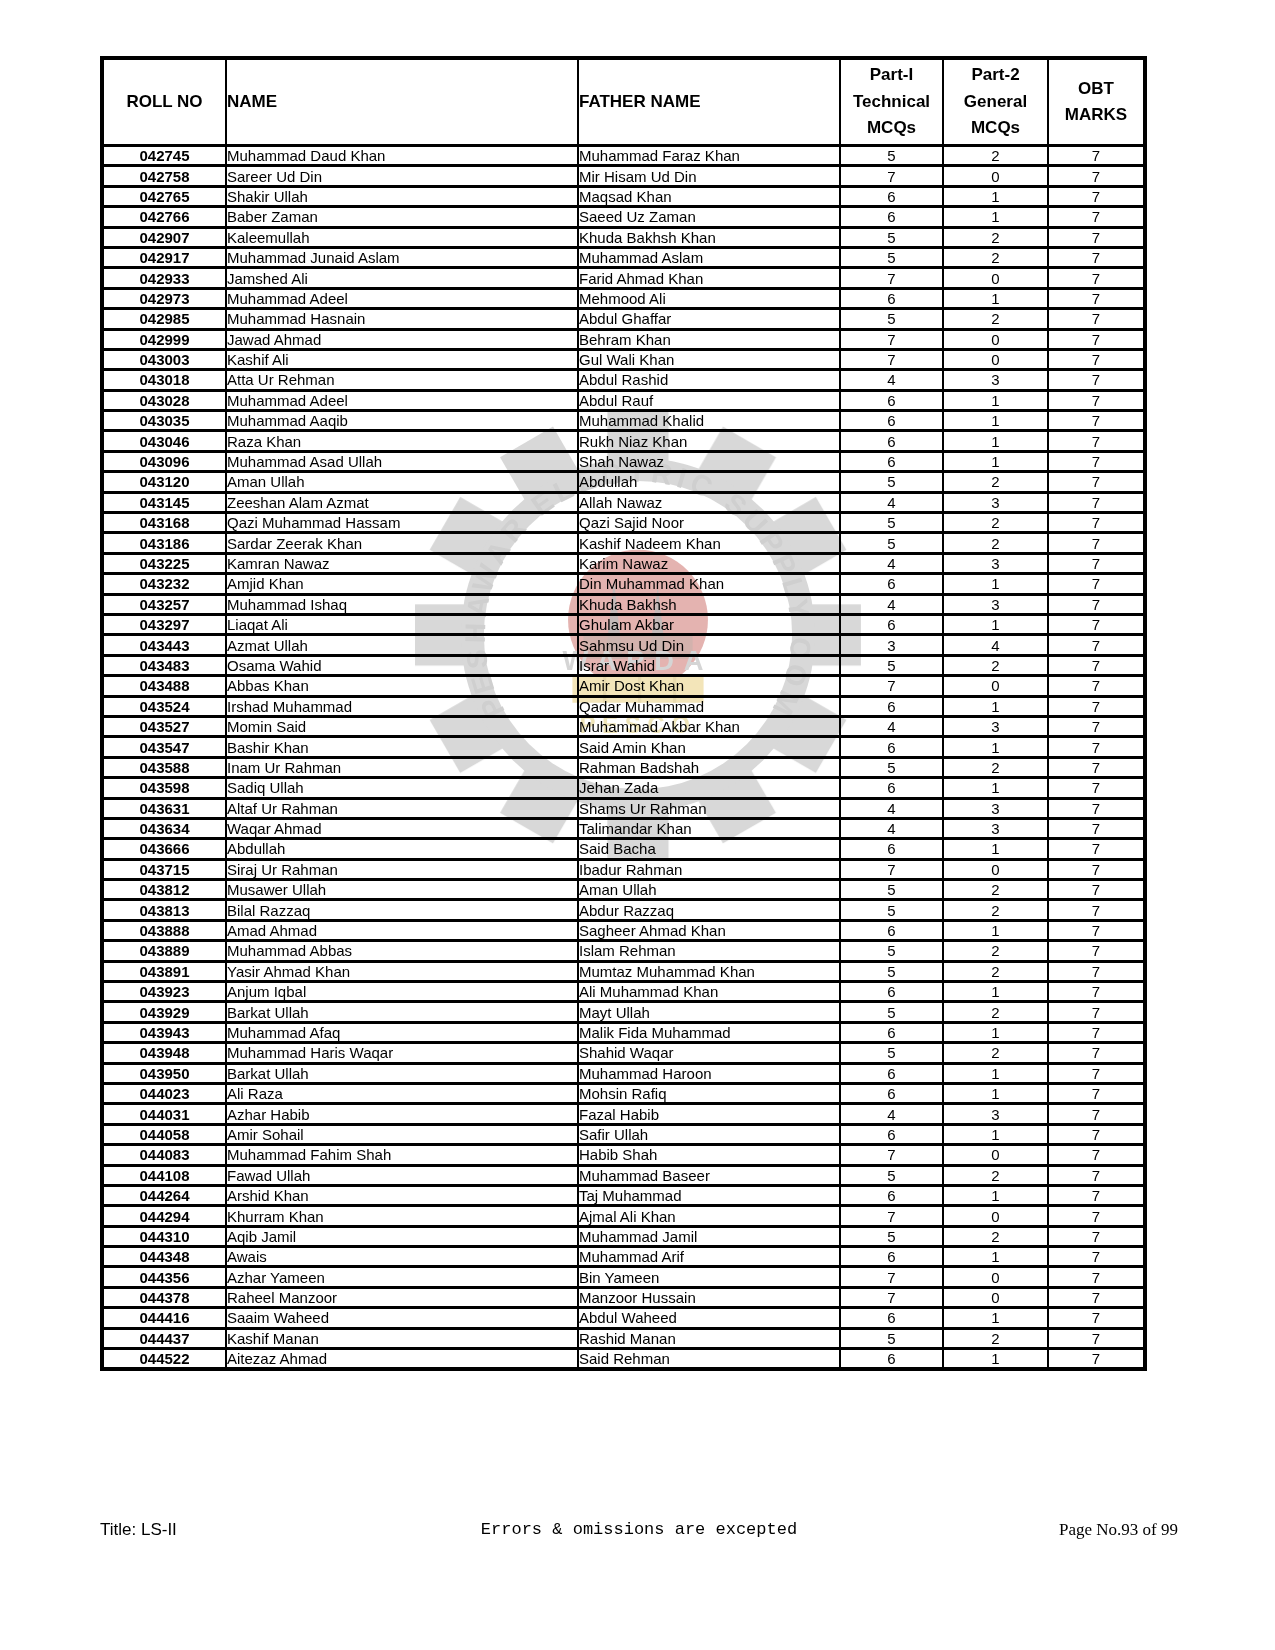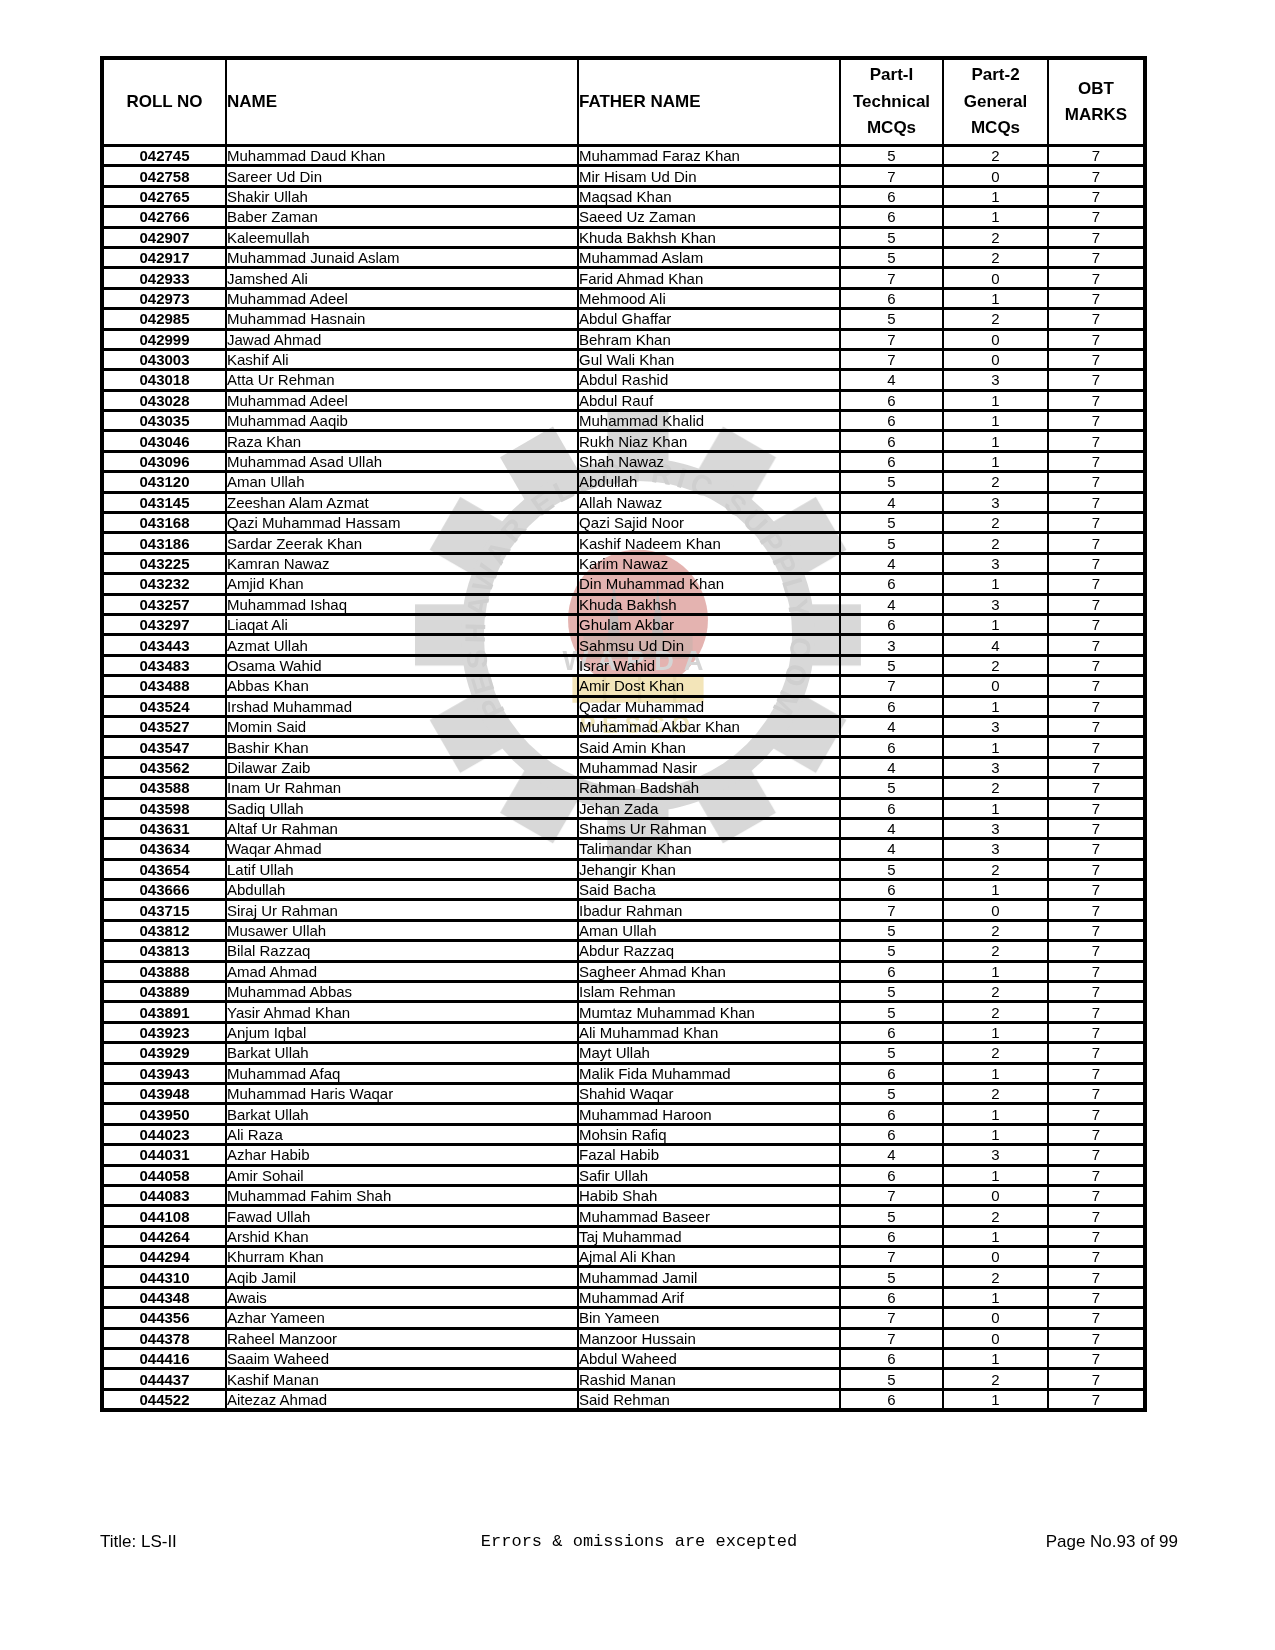--- a/index.html
+++ b/index.html
@@ -57,25 +57,24 @@
   }
   td.c-roll{font-weight:bold;text-align:center;}
   td.c-name, td.c-father{text-align:left;padding-left:4px;}
   td.c-num{text-align:center;}
   
   .footer{
     position:absolute;
     left:100px;top:1520px;
     width:1078px;height:24px;
     font-size:17px;
-    margin-top:12px;
   }
   .footer .f-left{position:absolute;left:0;top:0;}
   .footer .f-center{position:absolute;left:0;right:0;top:0;text-align:center;font-family:Liberation Mono, monospace;}
-  .footer .f-right{position:absolute;right:0;top:0;}
+  .footer .f-right{position:absolute;right:0;top:0;font-family:Liberation Serif, serif;}
 </style>
 </head>
 <body>
 
 <div class="page">
 
   <svg class="watermark" viewBox="-15 -15 430 430" aria-hidden="true">
     <g opacity="0.42">
 
       <g fill="#a2a2a2">
@@ -379,28 +378,20 @@
         </tr>
         <tr>
           <td class="c-roll">043547</td>
           <td class="c-name">Bashir Khan</td>
           <td class="c-father">Said Amin Khan</td>
           <td class="c-num">6</td>
           <td class="c-num">1</td>
           <td class="c-num">7</td>
         </tr>
         <tr>
-          <td class="c-roll">043562</td>
-          <td class="c-name">Dilawar Zaib</td>
-          <td class="c-father">Muhammad Nasir</td>
-          <td class="c-num">4</td>
-          <td class="c-num">3</td>
-          <td class="c-num">7</td>
-        </tr>
-        <tr>
           <td class="c-roll">043588</td>
           <td class="c-name">Inam Ur Rahman</td>
           <td class="c-father">Rahman Badshah</td>
           <td class="c-num">5</td>
           <td class="c-num">2</td>
           <td class="c-num">7</td>
         </tr>
         <tr>
           <td class="c-roll">043598</td>
           <td class="c-name">Sadiq Ullah</td>
@@ -416,28 +407,20 @@
           <td class="c-num">4</td>
           <td class="c-num">3</td>
           <td class="c-num">7</td>
         </tr>
         <tr>
           <td class="c-roll">043634</td>
           <td class="c-name">Waqar Ahmad</td>
           <td class="c-father">Talimandar Khan</td>
           <td class="c-num">4</td>
           <td class="c-num">3</td>
-          <td class="c-num">7</td>
-        </tr>
-        <tr>
-          <td class="c-roll">043654</td>
-          <td class="c-name">Latif Ullah</td>
-          <td class="c-father">Jehangir Khan</td>
-          <td class="c-num">5</td>
-          <td class="c-num">2</td>
           <td class="c-num">7</td>
         </tr>
         <tr>
           <td class="c-roll">043666</td>
           <td class="c-name">Abdullah</td>
           <td class="c-father">Said Bacha</td>
           <td class="c-num">6</td>
           <td class="c-num">1</td>
           <td class="c-num">7</td>
         </tr>

